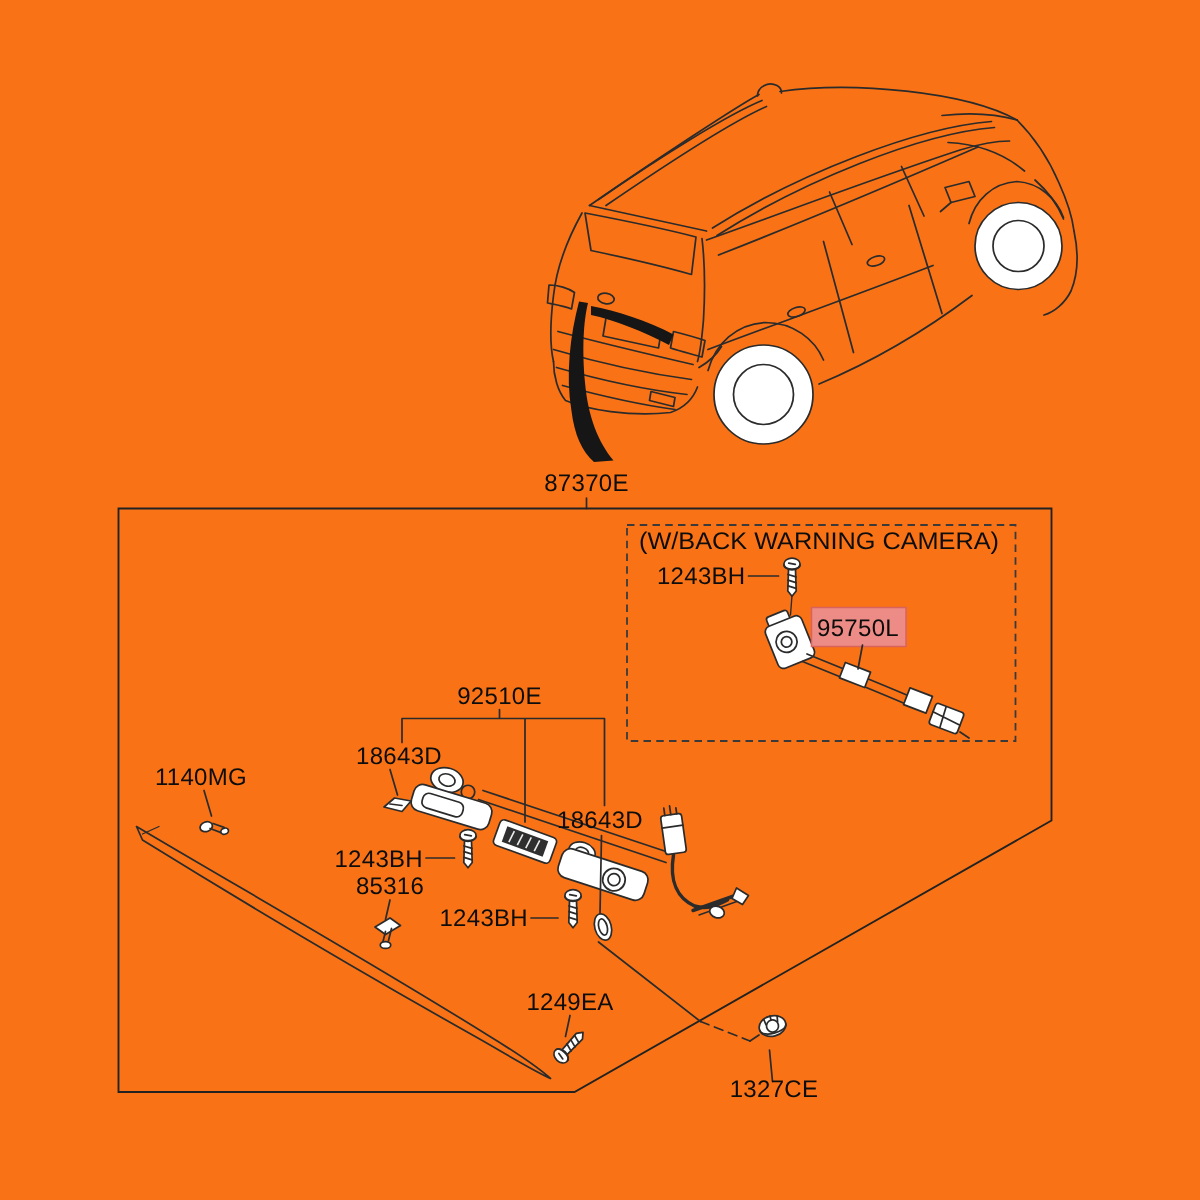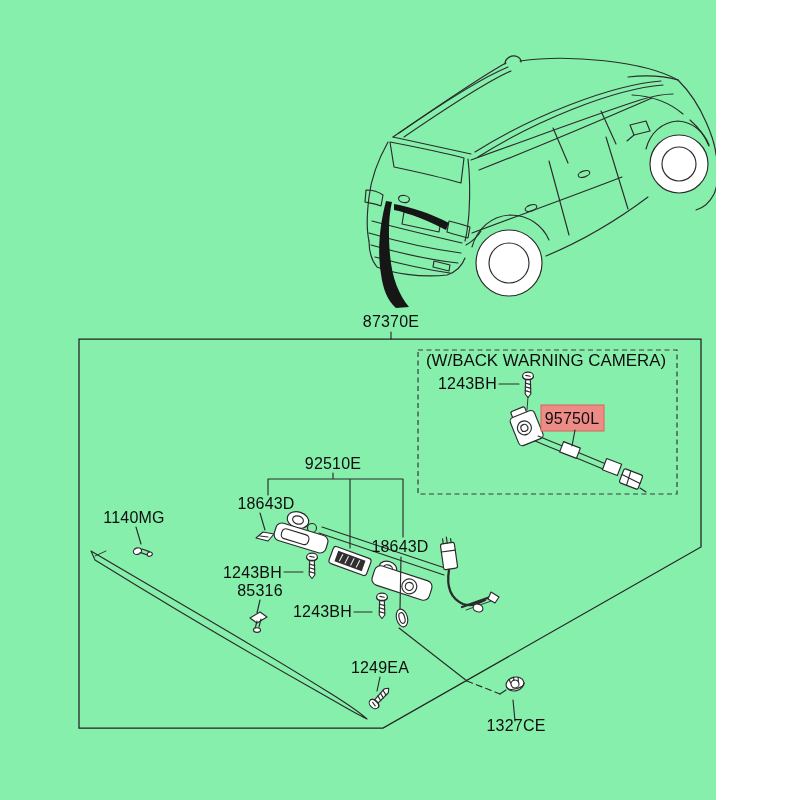--- a/index.html
+++ b/index.html
@@ -1,16 +1,16 @@
 <!DOCTYPE html>
 <html><head>
 <meta charset="utf-8">
 <style>
   html,body{margin:0;padding:0;background:#fff;}
-  .stage{position:relative;width:716px;height:800px;background:#86efac;overflow:hidden;
+  .stage{position:relative;width:800px;height:800px;background:#f97316;overflow:hidden;
          font-family:"Liberation Sans",sans-serif;}
   svg{position:absolute;left:0;top:0;}
   .ln{stroke:#2b2b2b;stroke-width:1.15;fill:none;stroke-linecap:round;stroke-linejoin:round;}
   .thin{stroke-width:0.9;}
   .wire{stroke-width:2.3;}
   .fillw{fill:#ffffff;}
   .solid{fill:#161616;stroke:none;}
   .darkpad{fill:#2f2f2f;stroke:none;}
   .tick{stroke:#e8e8e8;stroke-width:1.1;}
   .dash{stroke-dasharray:6 4;}

